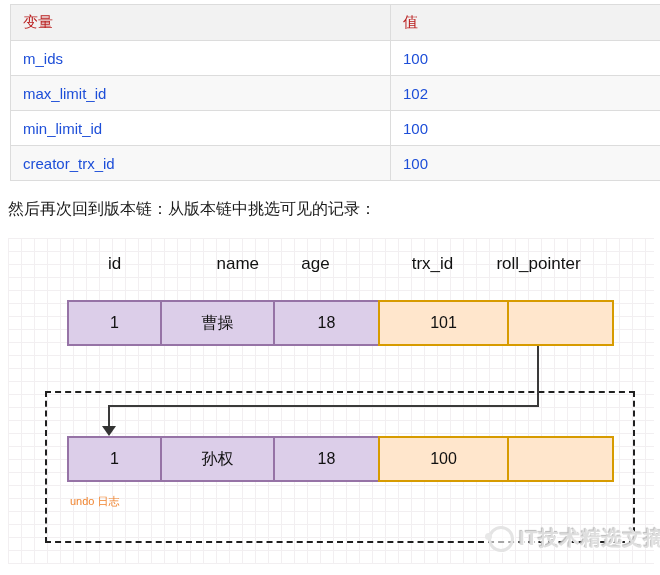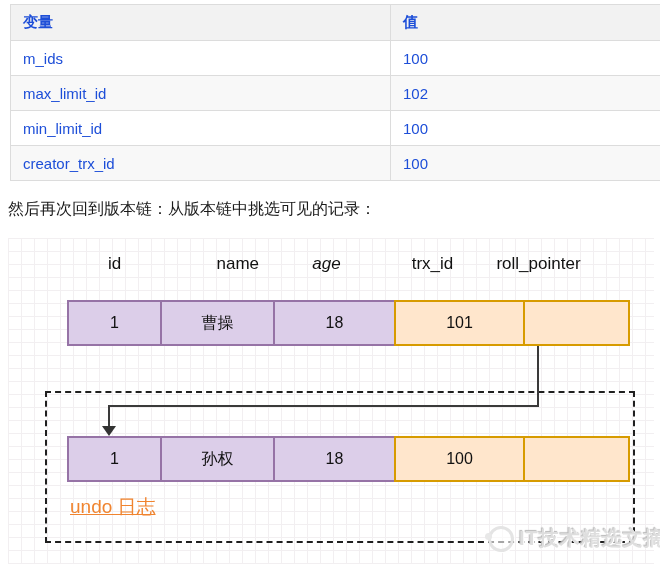--- a/index.html
+++ b/index.html
@@ -7,69 +7,69 @@
               font-family:"Liberation Sans", sans-serif; }
   .stage { position:relative; width:660px; height:575px; overflow:hidden; }
 
   
   .info-table-wrap { position:absolute; left:10px; top:4px; width:650px; overflow:hidden; }
   table.info-table { border-collapse:collapse; width:700px; table-layout:fixed; }
   .info-table th, .info-table td {
     border:1px solid #dcdcdc; text-align:left; font-size:15px; color:#1d4ed8;
     padding:8px 12px; height:35px; vertical-align:middle;
   }
-  .info-table th { background:#f2f2f2; font-weight:bold; color:#1d4ed8; }
+  .info-table th { background:#f2f2f2; font-weight:normal; color:#b91c1c; }
   .info-table col.c1 { width:380px; }
   .info-table tbody tr:nth-child(even) td { background:#f8f8f8; }
 
   
   .para { position:absolute; left:8px; top:199px; font-size:16px; color:#1a1a1a; }
 
   
   .dg {
     position:absolute; left:8px; top:238px; width:646px; height:326px;
     background-image:
       linear-gradient(to right, #f2eff1 1px, transparent 1px),
       linear-gradient(to bottom, #f2eff1 1px, transparent 1px);
     background-size:13px 13px;
   }
   .col-hdr { position:absolute; top:16px; text-align:center; font-size:17px; color:#111; }
   .hdr0 { left:59px;  width:95px; }
   .hdr1 { left:136px; width:115px;text-align:right; }
-  .hdr2 { left:265px; width:107px;font-style:italic; }
+  .hdr2 { left:254px; width:107px; }
   .hdr3 { left:370px; width:109px; }
   .hdr4 { left:477px; width:107px; }
 
   .vrow { position:absolute; left:59px; display:flex; height:46px; }
   .row1 { top:62px; }
   .row2 { top:198px; }
   .cell {
     height:46px; display:flex; align-items:center; justify-content:center;
     font-size:16px; color:#111;
   }
   .cell + .cell { margin-left:-2px; }
-  .c0 { width:95px; }  .c1 { width:115px;text-align:right; } .c2 { width:123px; }
+  .c0 { width:95px; }  .c1 { width:115px;text-align:right; } .c2 { width:107px; }
   .c3 { width:131px; } .c4 { width:107px; }
   .purple { background:#dccee9; border:2px solid #9673a6; }
   .orange { background:#ffe6cc; border:2px solid #d79b00; }
 
   .undo-box {
     position:absolute; left:37px; top:153px; width:590px; height:152px;
     border:2px dashed #1f1f1f;
   }
   .ln { position:absolute; background:#3a3a3a; }
   .ln-v1 { left:529px; top:108px; width:2px; height:61px; }
   .ln-h1 { left:100px; top:167px; width:431px; height:2px; }
   .ln-v2 { left:100px; top:167px; width:2px; height:22px; }
   .arrowhead {
     position:absolute; left:94px; top:188px; width:0; height:0;
     border-left:7px solid transparent; border-right:7px solid transparent;
     border-top:10px solid #333333;
   }
-  .undo-label { position:absolute; left:62px; top:256px; font-size:19px; color:#f0842f;text-decoration:underline; }
+  .undo-label { position:absolute; left:62px; top:256px; font-size:11px; color:#f0842f; }
 
   
   .watermark {
     position:absolute; left:480px; top:287px; display:flex; align-items:center;
     gap:5px; z-index:5;
   }
   .wm-logo {
     width:26px; height:26px; border-radius:50%;
     border:3px solid #e4e4e4; position:relative; background:rgba(255,255,255,.6);
     box-shadow:1px 1px 0 #ffffff;

